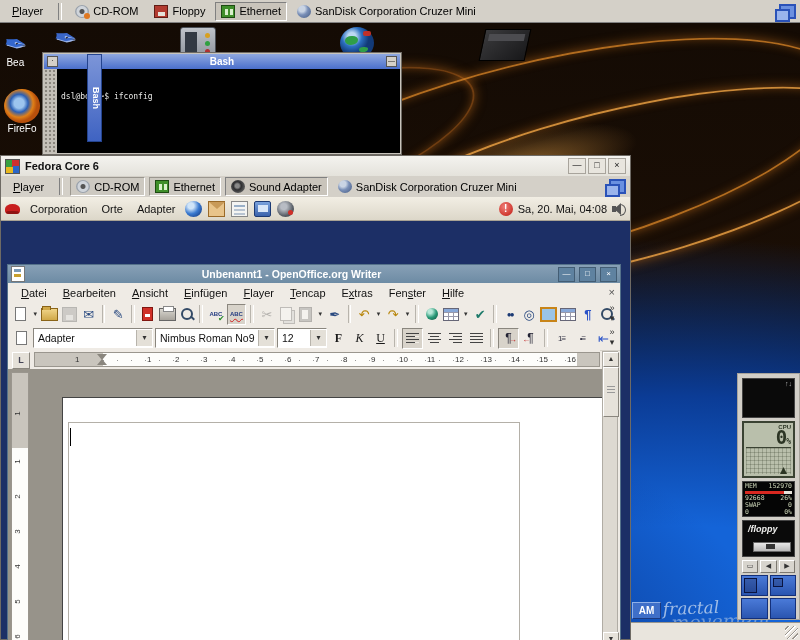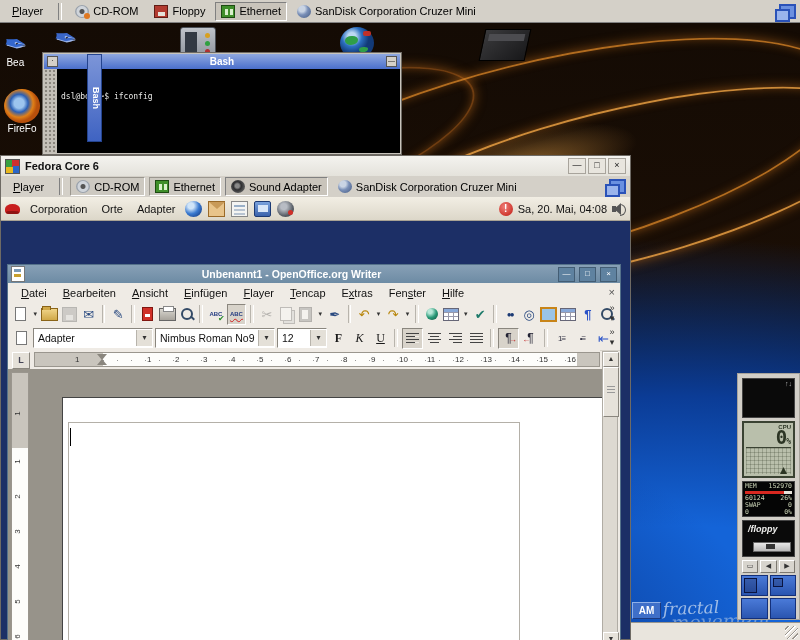--- a/index.html
+++ b/index.html
@@ -311,21 +311,21 @@
       <span class="big"><span>0</span><span class="pct">%</span></span>
       <div class="graph"></div>
     </div>
     <div class="dockapp mem">
       <div class="row">
           <span>MEM</span>
           <span>152970</span>
         </div>
       <div class="bar"></div>
       <div class="row">
-          <span>60124</span>
+          <span>92668</span>
           <span>26%</span>
         </div>
       <div class="row">
           <span>SWAP</span>
           <span>0</span>
         </div>
       <div class="row">
           <span>0</span>
           <span>0%</span>
         </div>

